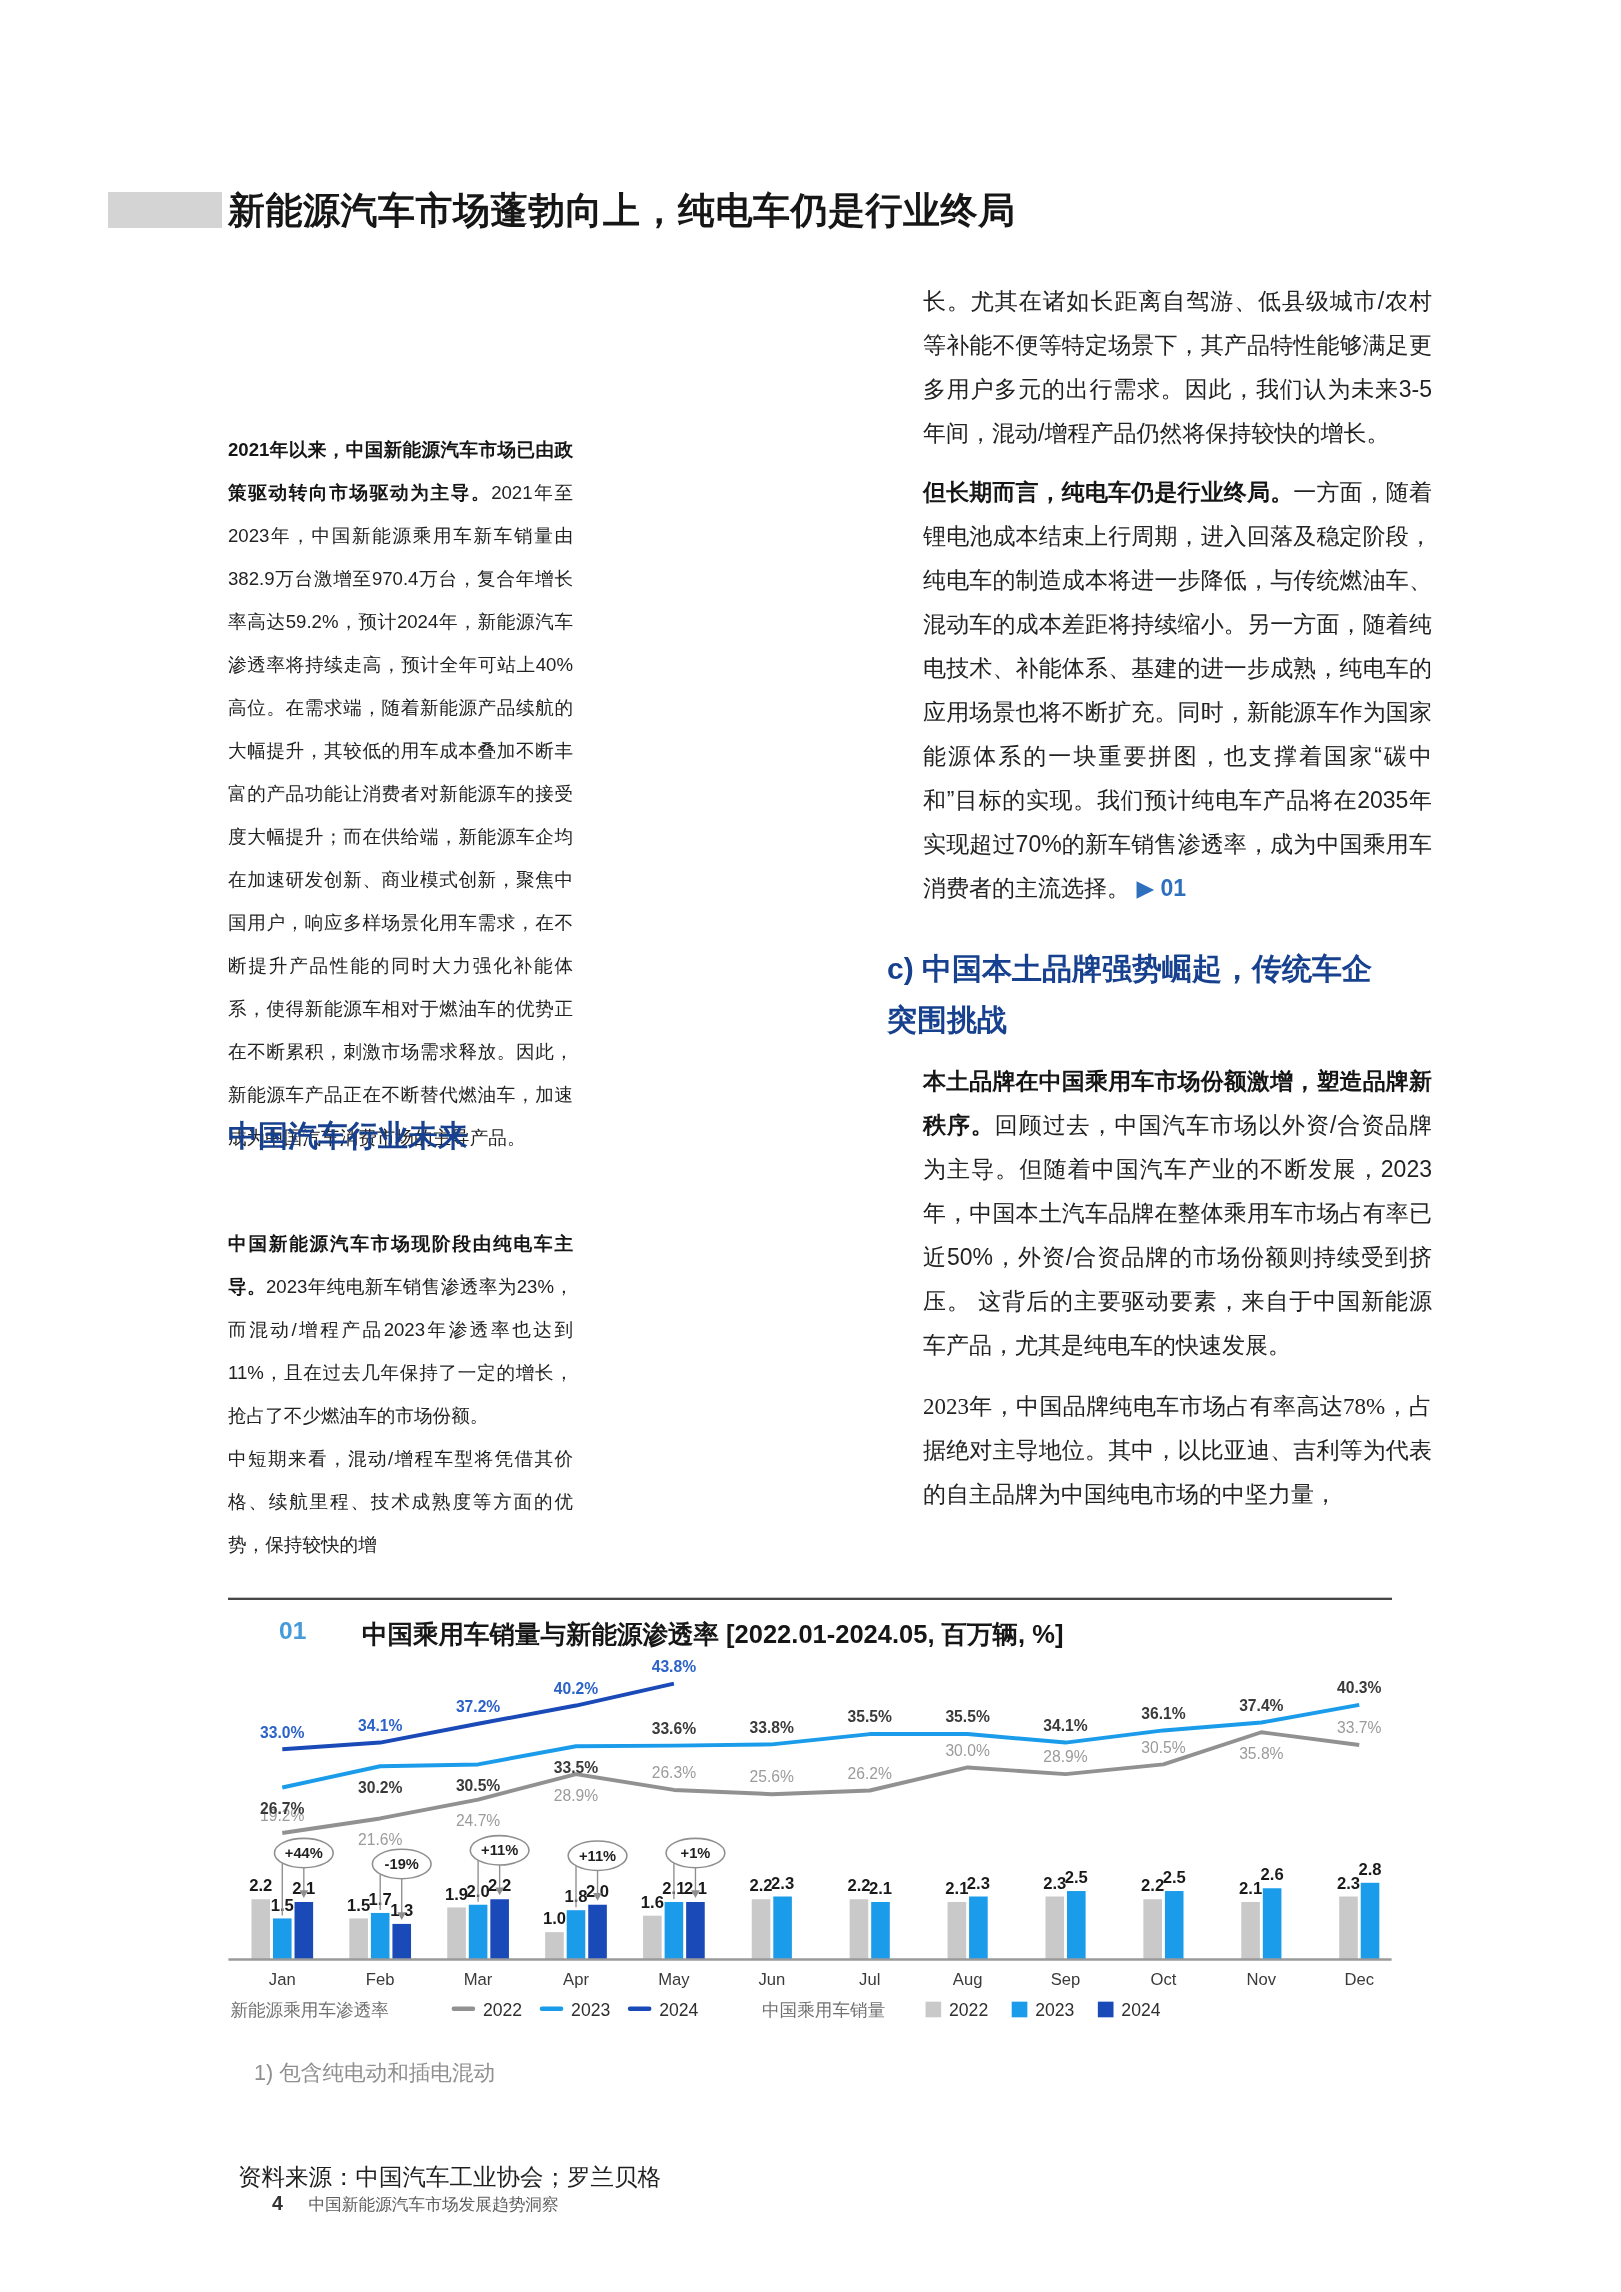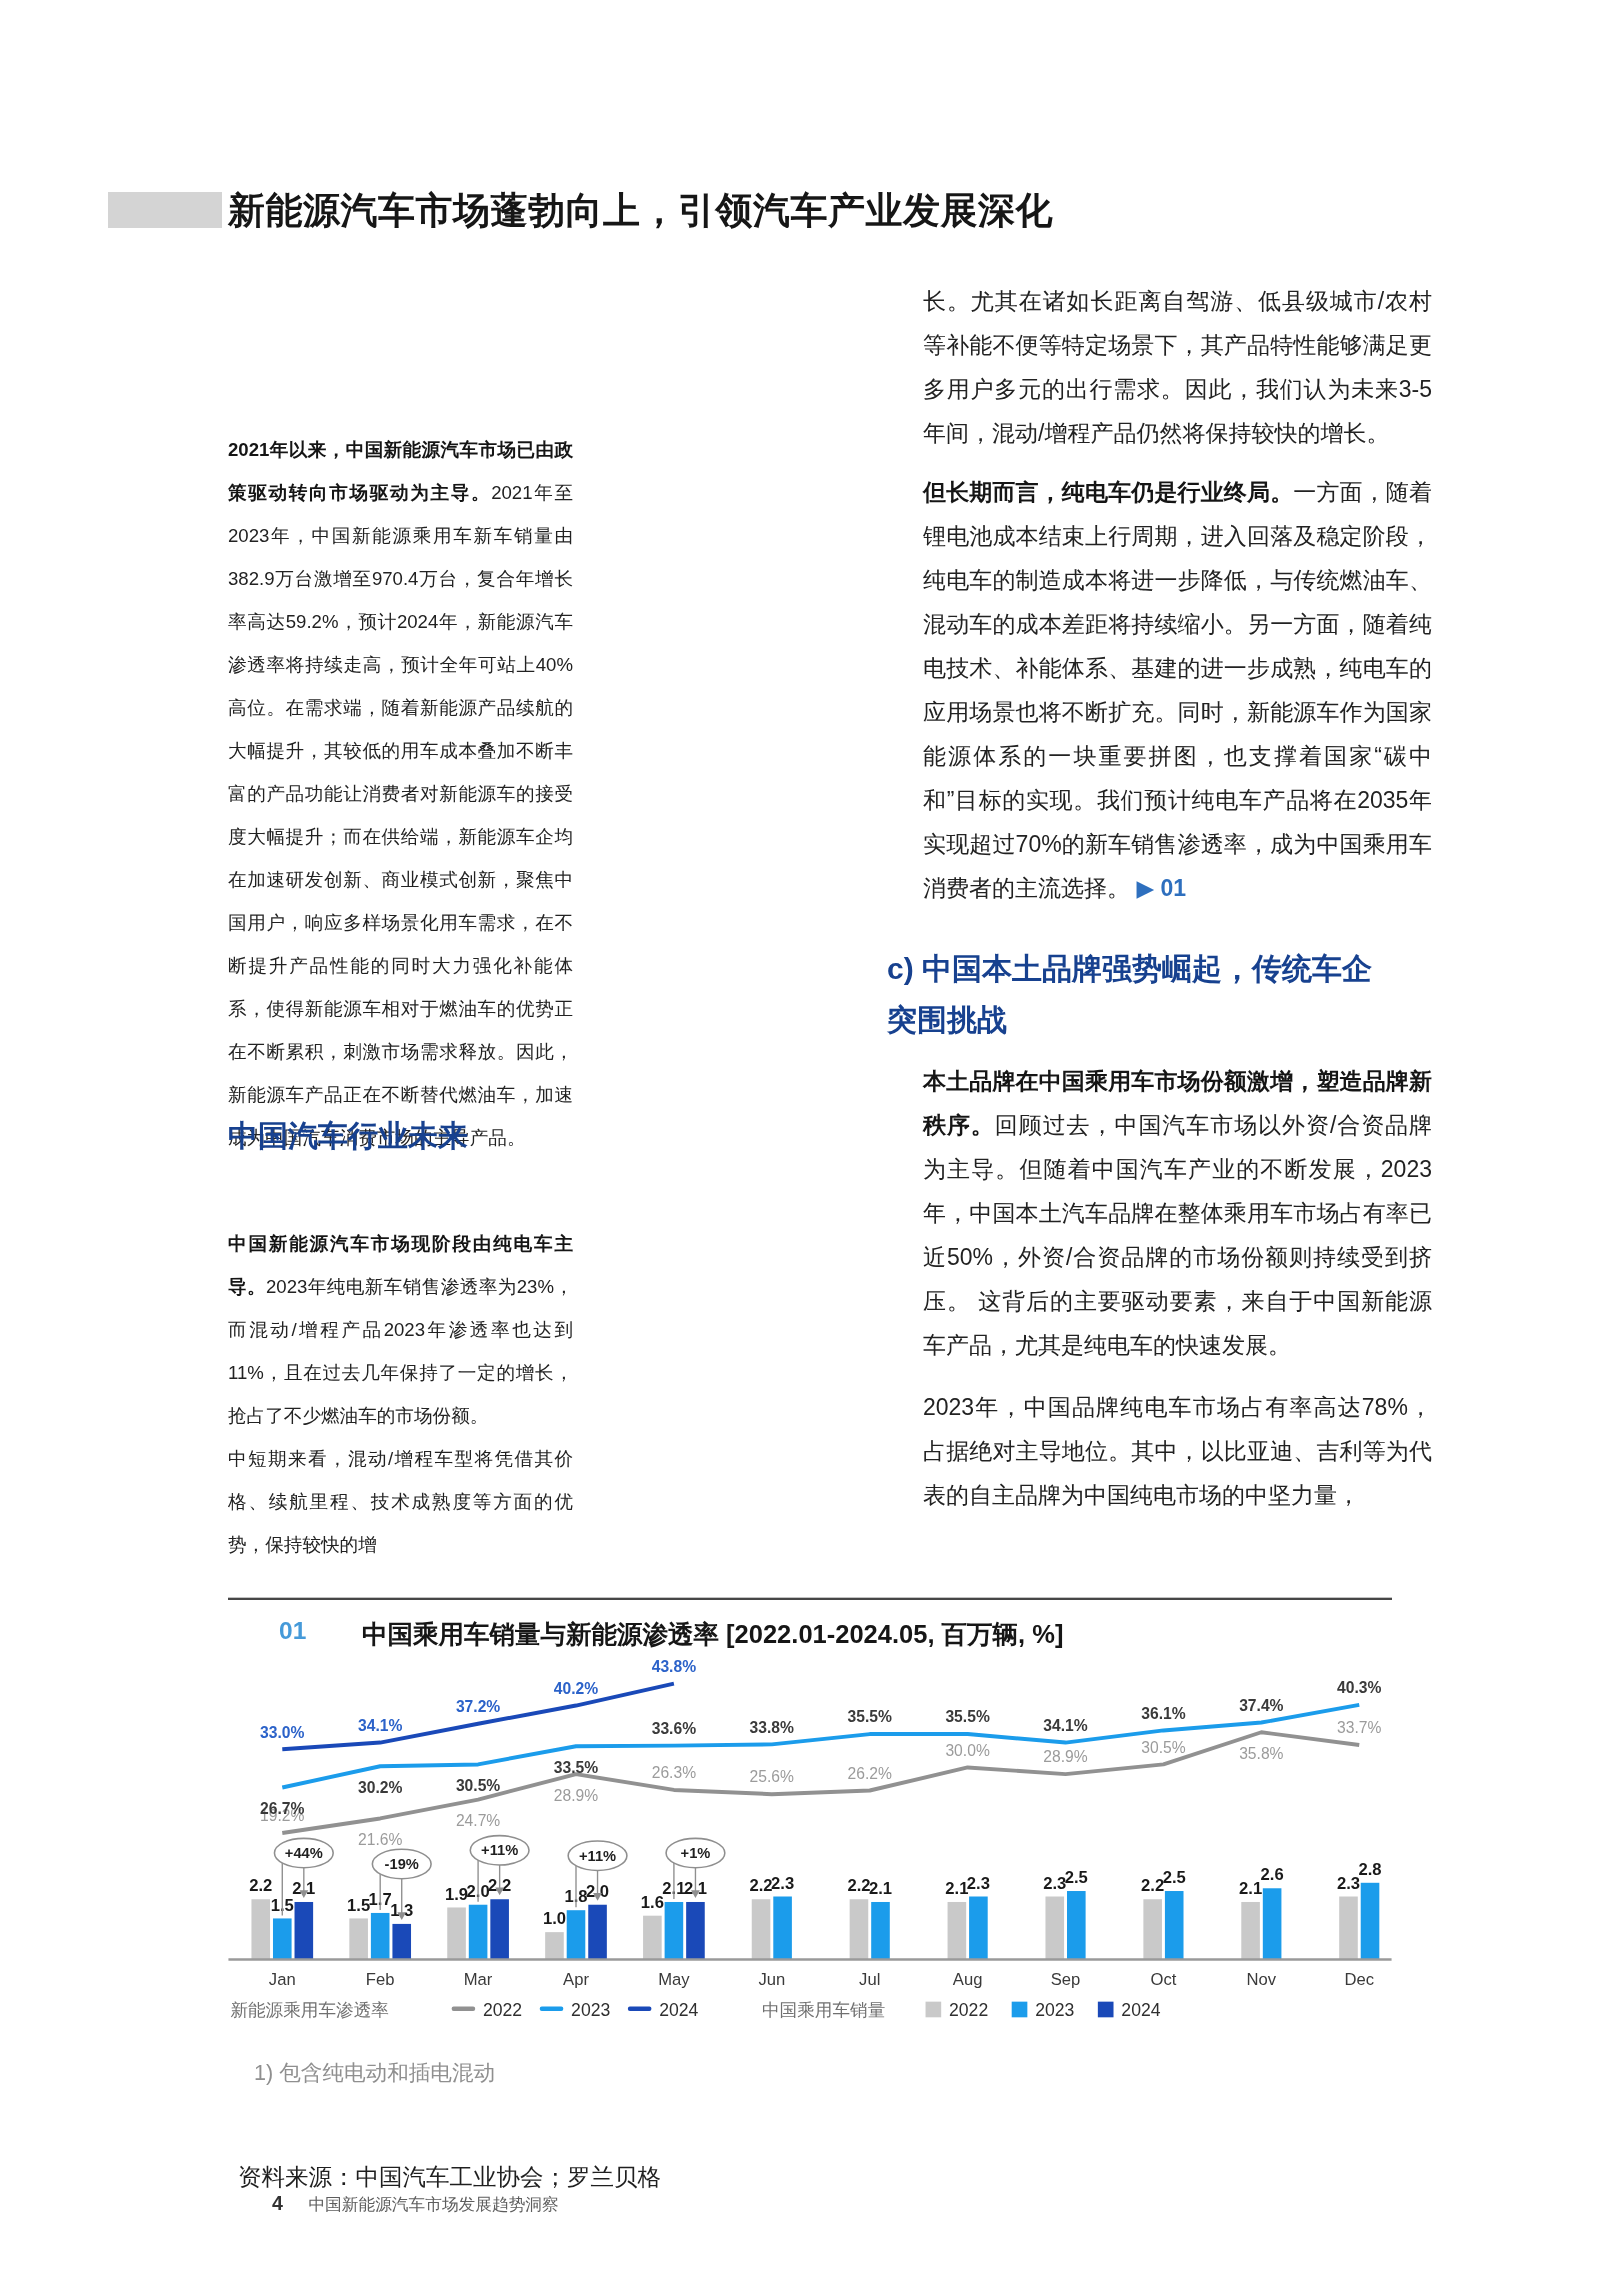--- a/index.html
+++ b/index.html
@@ -32,21 +32,21 @@
   #footer{left:272px;top:2192px;font-size:16.7px;color:#5d5d5d;}
   #footer .pagenum{font-size:19.6px;font-weight:bold;color:#333;margin-right:25.5px;}
   svg text{font-family:"Liberation Sans","DejaVu Sans",sans-serif;}
 </style>
 </head>
 <body>
 
 <div id="page">
 
   <div id="accent-bar" class="abs"></div>
-  <div id="page-title" class="abs">新能源汽车市场蓬勃向上，引领汽车产业发展深化</div>
+  <div id="page-title" class="abs">新能源汽车市场蓬勃向上，纯电车仍是行业终局</div>
 
 
   <div class="abs col-left body-l" style="top:428px;">
     <p><strong>2021年以来，中国新能源汽车市场已由政策驱动转向市场驱动为主导。</strong><span>2021年至2023年，中国新能源乘用车新车销量由382.9万台激增至970.4万台，复合年增长率高达59.2%，预计2024年，新能源汽车渗透率将持续走高，预计全年可站上40%高位。在需求端，随着新能源产品续航的大幅提升，其较低的用车成本叠加不断丰富的产品功能让消费者对新能源车的接受度大幅提升；而在供给端，新能源车企均在加速研发创新、商业模式创新，聚焦中国用户，响应多样场景化用车需求，在不断提升产品性能的同时大力强化补能体系，使得新能源车相对于燃油车的优势正在不断累积，刺激市场需求释放。因此，新能源车产品正在不断替代燃油车，加速成为中国汽车消费市场的主导产品。</span></p>
   </div>
 
   <div class="abs col-left sec-heading" style="top:1110px;">
     <div>中国汽车行业未来</div>
   </div>
 
@@ -65,21 +65,21 @@
 
   <div class="abs col-right sec-heading" style="top:943px;">
     <div>c) 中国本土品牌强势崛起，传统车企</div>
     <div>突围挑战</div>
   </div>
 
   <div class="abs col-right body-r" style="top:1059px;">
     <p><strong>本土品牌在中国乘用车市场份额激增，塑造品牌新秩序。</strong><span>回顾过去，中国汽车市场以外资/合资品牌为主导。但随着中国汽车产业的不断发展，2023年，中国本土汽车品牌在整体乘用车市场占有率已近50%，外资/合资品牌的市场份额则持续受到挤压。 这背后的主要驱动要素，来自于中国新能源车产品，尤其是纯电车的快速发展。</span></p>
   </div>
 
-  <div class="abs col-right body-r" style="top:1385px;">
+  <div class="abs col-right body-r" style="top:1385px;font-family:Liberation Serif, serif;">
     <p><span>2023年，中国品牌纯电车市场占有率高达78%，占据绝对主导地位。其中，以比亚迪、吉利等为代表的自主品牌为中国纯电市场的中坚力量，</span></p>
   </div>
 
   <div id="figure-rule" class="abs"></div>
 
   <div id="figure-header" class="abs">
     <span id="figure-number">01</span>
     <span id="figure-title">中国乘用车销量与新能源渗透率 [2022.01-2024.05, 百万辆, %]</span>
   </div>
 

